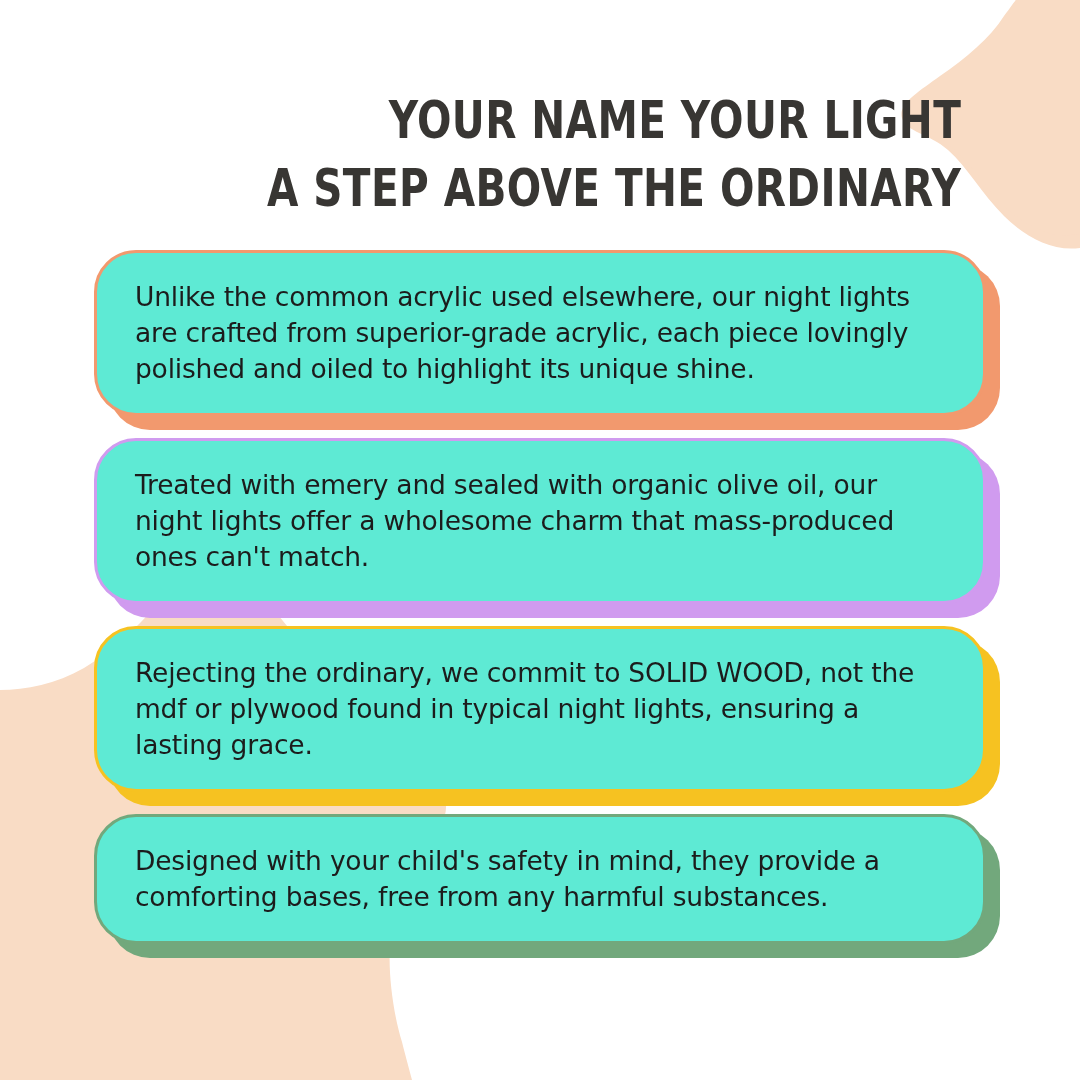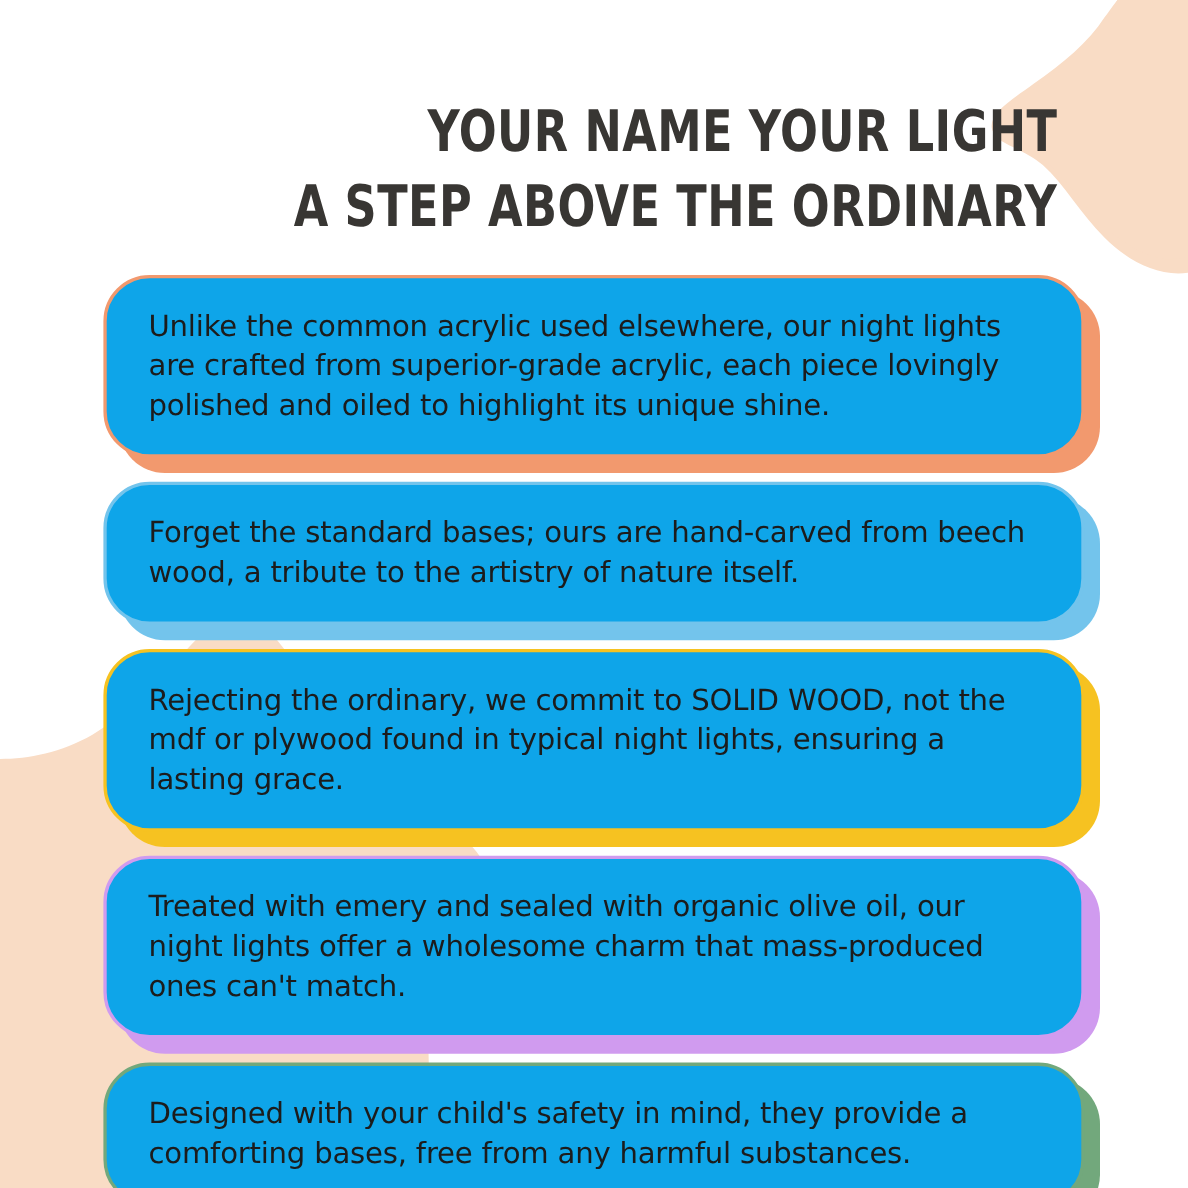--- a/index.html
+++ b/index.html
@@ -70,21 +70,21 @@
     top: 14px;
     right: -14px;
     bottom: -14px;
     border-radius: 42px;
     z-index: 1;
   }
 
   .card {
     position: relative;
     z-index: 2;
-    background: #0ea5e9;
+    background: #5eead4;
     border: 3px solid #0f172a;
     border-radius: 42px;
     padding: 26px 34px 26px 38px;
     display: flex;
     align-items: center;
     min-height: 120px;
   }
 
   .card-text {
     font-family: "DejaVu Sans", sans-serif;
@@ -137,35 +137,29 @@
 </div>
 
 <div id="cards">
     <div class="card-wrap">
       <div class="card-shadow" style="background: rgb(242, 153, 110);"></div>
       <div class="card h3" style="border-color: rgb(242, 153, 110);">
         <div class="card-text">Unlike the common acrylic used elsewhere, our night lights are crafted from superior-grade acrylic, each piece lovingly polished and oiled to highlight its unique shine.</div>
       </div>
     </div>
     <div class="card-wrap">
-      <div class="card-shadow" style="background: rgb(115, 196, 236);"></div>
-      <div class="card h2" style="border-color: rgb(115, 196, 236);">
-        <div class="card-text">Forget the standard bases; ours are hand-carved from beech wood, a tribute to the artistry of nature itself.</div>
+      <div class="card-shadow" style="background: rgb(208, 155, 239);"></div>
+      <div class="card h3" style="border-color: rgb(208, 155, 239);">
+        <div class="card-text">Treated with emery and sealed with organic olive oil, our night lights offer a wholesome charm that mass-produced ones can't match.</div>
       </div>
     </div>
     <div class="card-wrap">
       <div class="card-shadow" style="background: rgb(246, 194, 33);"></div>
       <div class="card h3" style="border-color: rgb(246, 194, 33);">
         <div class="card-text">Rejecting the ordinary, we commit to SOLID WOOD, not the mdf or plywood found in typical night lights, ensuring a lasting grace.</div>
-      </div>
-    </div>
-    <div class="card-wrap">
-      <div class="card-shadow" style="background: rgb(208, 155, 239);"></div>
-      <div class="card h3" style="border-color: rgb(208, 155, 239);">
-        <div class="card-text">Treated with emery and sealed with organic olive oil, our night lights offer a wholesome charm that mass-produced ones can't match.</div>
       </div>
     </div>
     <div class="card-wrap">
       <div class="card-shadow" style="background: rgb(114, 168, 124);"></div>
       <div class="card h2" style="border-color: rgb(114, 168, 124);">
         <div class="card-text">Designed with your child's safety in mind, they provide a comforting bases, free from any harmful substances.</div>
       </div>
     </div>
   </div>
 

